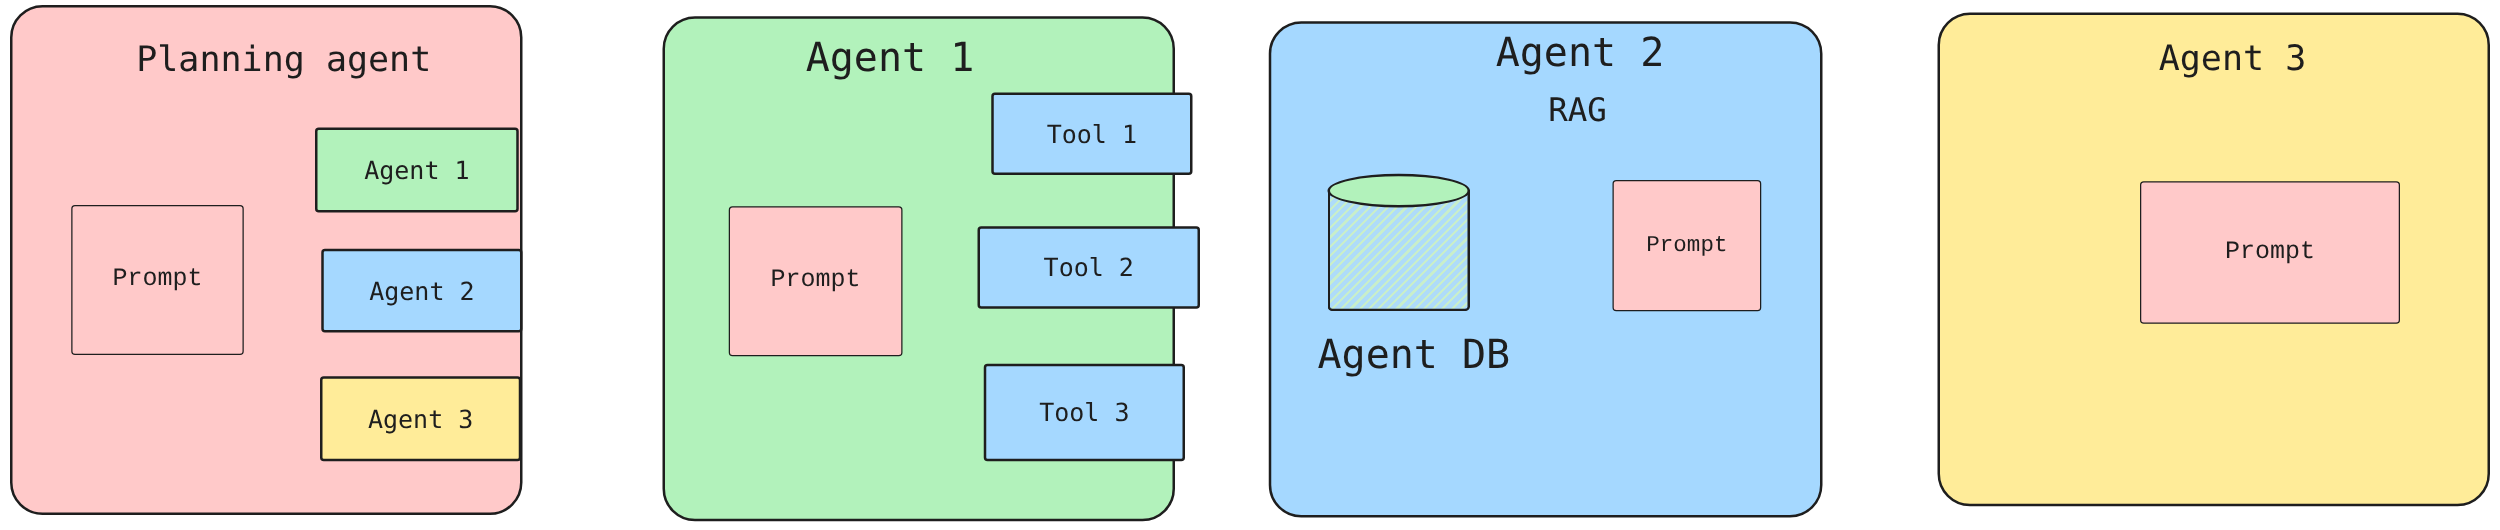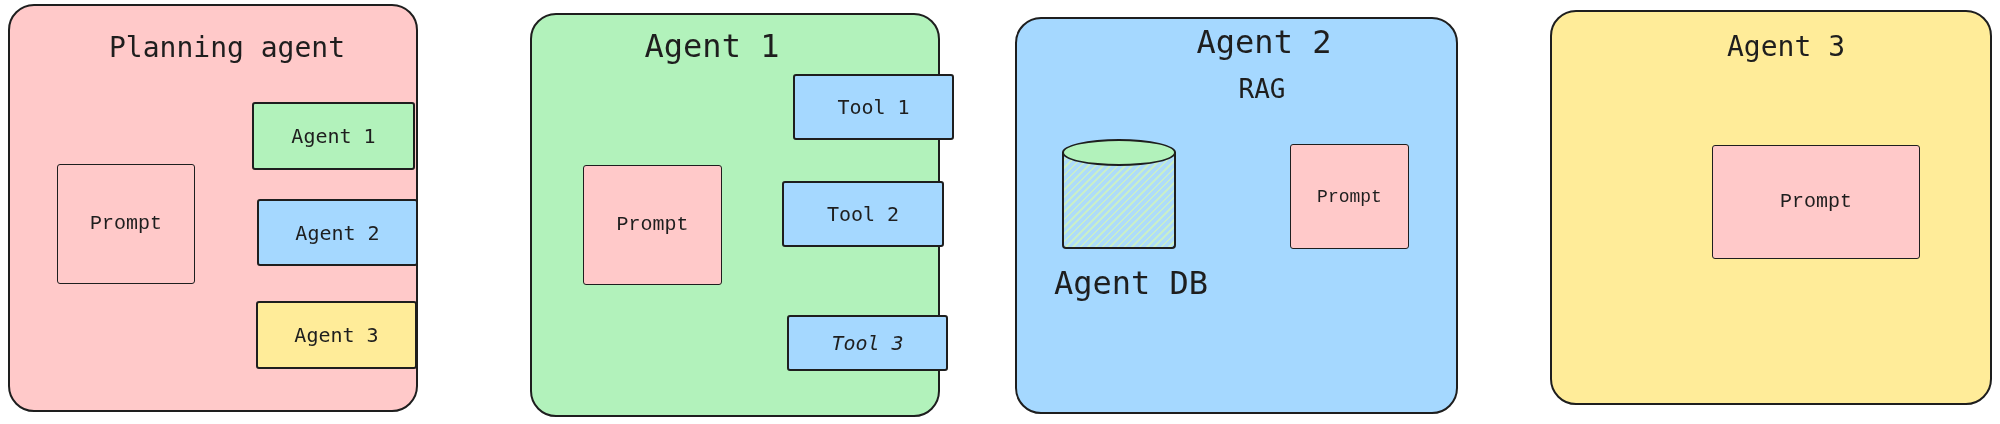--- a/index.html
+++ b/index.html
@@ -59,22 +59,22 @@
   #pl-prompt  { left: 19px;  top: 158px; width: 138px; height: 120px; background: var(--pink); }
   #pl-agent1  { left: 214px; top: 96px;  width: 163px; height: 68px;  background: var(--green); }
   #pl-agent2  { left: 219px; top: 193px; width: 161px; height: 67px;  background: var(--blue); }
   #pl-agent3  { left: 218px; top: 295px; width: 161px; height: 68px;  background: var(--yellow); }
 
   
   #panel-agent1 { left: 530px; top: 13px; width: 410px; height: 404px; background: var(--green); }
   #panel-agent1 .panel-title { left: 30px; top: 15px; font-size: 32px; }
   #a1-prompt { left: 23px;  top: 150px; width: 139px; height: 120px; background: var(--pink); }
   #a1-tool1  { left: 233px; top: 59px;  width: 161px; height: 66px;  background: var(--blue); }
-  #a1-tool2  { left: 222px; top: 166px; width: 162px; height: 66px;  background: var(--blue); text-align: right; }
-  #a1-tool3  { left: 227px; top: 300px; width: 161px; height: 56px;  background: var(--blue); font-style: italic; }
+  #a1-tool2  { left: 222px; top: 166px; width: 178px; height: 66px;  background: var(--blue); text-align: right; }
+  #a1-tool3  { left: 227px; top: 276px; width: 161px; height: 78px;  background: var(--blue); }
 
   
   #panel-agent2 { left: 1015px; top: 17px; width: 443px; height: 397px; background: var(--blue); }
   #panel-agent2 .panel-title    { left: 97px; top: 7px;  font-size: 32px; }
   #panel-agent2 .panel-subtitle { left: 95px; top: 57px; font-size: 26px; }
   #a2-prompt { left: 245px; top: 125px; width: 119px; height: 105px; background: var(--pink); }
   #a2-prompt .inner-label { font-size: 18px; }
   .cyl-body {
     position: absolute;
     left: 45px; top: 133px; width: 114px; height: 97px;

